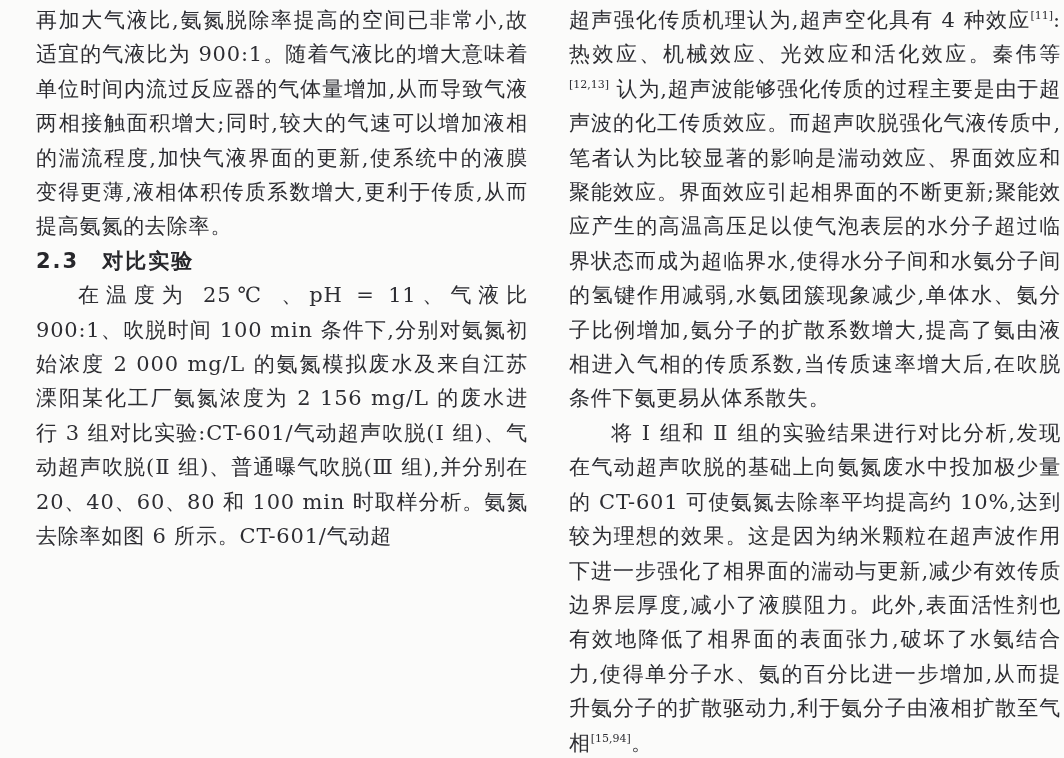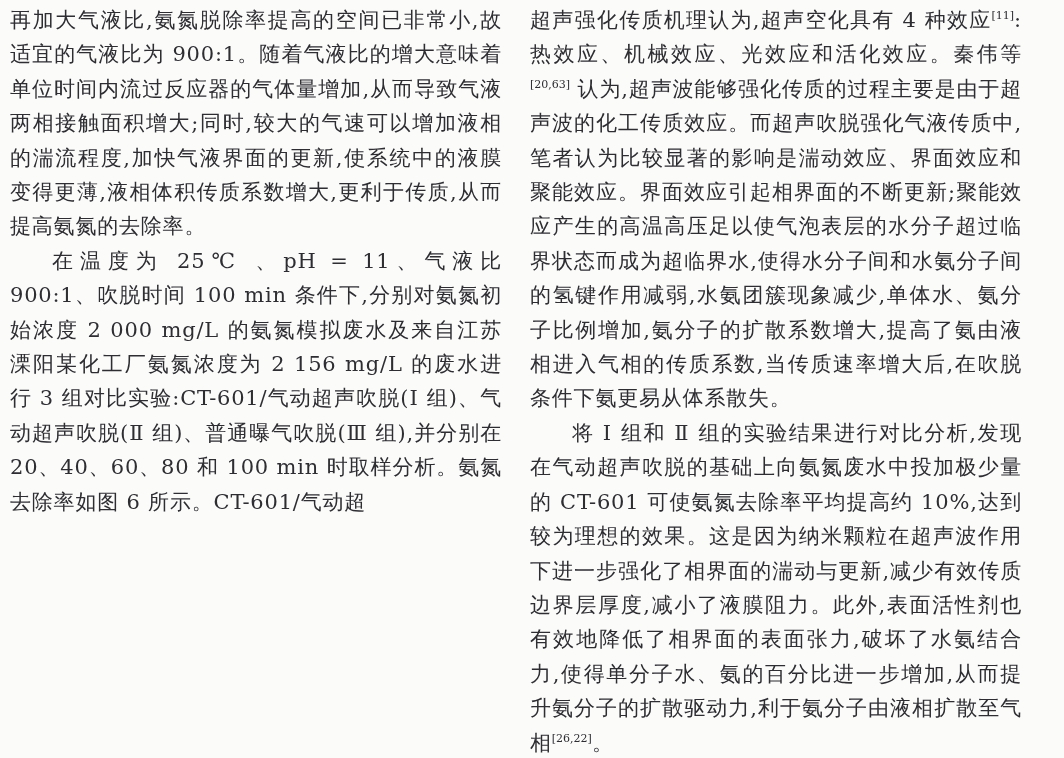--- a/index.html
+++ b/index.html
@@ -9,23 +9,23 @@
   body {
     width: 1064px;
     height: 758px;
     background: #fbfbfa;
     overflow: hidden;
   }
   .page {
     box-sizing: border-box;
     width: 1064px;
     height: 758px;
-    padding: 3px 20px 0 10px;
+    padding: 3px 20px 0 36px;
     display: flex;
-    gap: 28px;
+    gap: 41px;
   }
   .column {
     flex: 0 0 492px;
     width: 492px;
     font-family: "DejaVu Serif", "Liberation Serif", serif;
     font-size: 21px;
     line-height: 34.4px;
     letter-spacing: 0.8px;
     color: #2d2d32;
     text-align: justify;
@@ -57,19 +57,20 @@
   .heading .htitle {
     letter-spacing: 2px;
   }
 </style>
 </head>
 <body>
 
 <div class="page">
   <div class="column">
       <p class="para">再加大气液比,氨氮脱除率提高的空间已非常小,故适宜的气液比为 900:1。随着气液比的增大意味着单位时间内流过反应器的气体量增加,从而导致气液两相接触面积增大;同时,较大的气速可以增加液相的湍流程度,加快气液界面的更新,使系统中的液膜变得更薄,液相体积传质系数增大,更利于传质,从而提高氨氮的去除率。</p>
+      <div class="heading"><span class="hnum">2.3</span><span class="htitle">对比实验</span></div>
       <p class="para indent">在温度为 25℃ 、pH = 11、气液比 900:1、吹脱时间 100 min 条件下,分别对氨氮初始浓度 2 000 mg/L 的氨氮模拟废水及来自江苏溧阳某化工厂氨氮浓度为 2 156 mg/L 的废水进行 3 组对比实验:CT-601/气动超声吹脱(Ⅰ 组)、气动超声吹脱(Ⅱ 组)、普通曝气吹脱(Ⅲ 组),并分别在 20、40、60、80 和 100 min 时取样分析。氨氮去除率如图 6 所示。CT-601/气动超</p>
     </div>
   <div class="column">
-      <p class="para">超声强化传质机理认为,超声空化具有 4 种效应<sup class="ref">[11]</sup>:热效应、机械效应、光效应和活化效应。秦伟等<sup class="ref">[20,63]</sup> 认为,超声波能够强化传质的过程主要是由于超声波的化工传质效应。而超声吹脱强化气液传质中,笔者认为比较显著的影响是湍动效应、界面效应和聚能效应。界面效应引起相界面的不断更新;聚能效应产生的高温高压足以使气泡表层的水分子超过临界状态而成为超临界水,使得水分子间和水氨分子间的氢键作用减弱,水氨团簇现象减少,单体水、氨分子比例增加,氨分子的扩散系数增大,提高了氨由液相进入气相的传质系数,当传质速率增大后,在吹脱条件下氨更易从体系散失。</p>
-      <p class="para indent">将 Ⅰ 组和 Ⅱ 组的实验结果进行对比分析,发现在气动超声吹脱的基础上向氨氮废水中投加极少量的 CT-601 可使氨氮去除率平均提高约 10%,达到较为理想的效果。这是因为纳米颗粒在超声波作用下进一步强化了相界面的湍动与更新,减少有效传质边界层厚度,减小了液膜阻力。此外,表面活性剂也有效地降低了相界面的表面张力,破坏了水氨结合力,使得单分子水、氨的百分比进一步增加,从而提升氨分子的扩散驱动力,利于氨分子由液相扩散至气相<sup class="ref">[26,22]</sup>。</p>
+      <p class="para">超声强化传质机理认为,超声空化具有 4 种效应<sup class="ref">[11]</sup>:热效应、机械效应、光效应和活化效应。秦伟等<sup class="ref">[12,13]</sup> 认为,超声波能够强化传质的过程主要是由于超声波的化工传质效应。而超声吹脱强化气液传质中,笔者认为比较显著的影响是湍动效应、界面效应和聚能效应。界面效应引起相界面的不断更新;聚能效应产生的高温高压足以使气泡表层的水分子超过临界状态而成为超临界水,使得水分子间和水氨分子间的氢键作用减弱,水氨团簇现象减少,单体水、氨分子比例增加,氨分子的扩散系数增大,提高了氨由液相进入气相的传质系数,当传质速率增大后,在吹脱条件下氨更易从体系散失。</p>
+      <p class="para indent">将 Ⅰ 组和 Ⅱ 组的实验结果进行对比分析,发现在气动超声吹脱的基础上向氨氮废水中投加极少量的 CT-601 可使氨氮去除率平均提高约 10%,达到较为理想的效果。这是因为纳米颗粒在超声波作用下进一步强化了相界面的湍动与更新,减少有效传质边界层厚度,减小了液膜阻力。此外,表面活性剂也有效地降低了相界面的表面张力,破坏了水氨结合力,使得单分子水、氨的百分比进一步增加,从而提升氨分子的扩散驱动力,利于氨分子由液相扩散至气相<sup class="ref">[15,94]</sup>。</p>
     </div>
 </div>
 
 </body></html>

